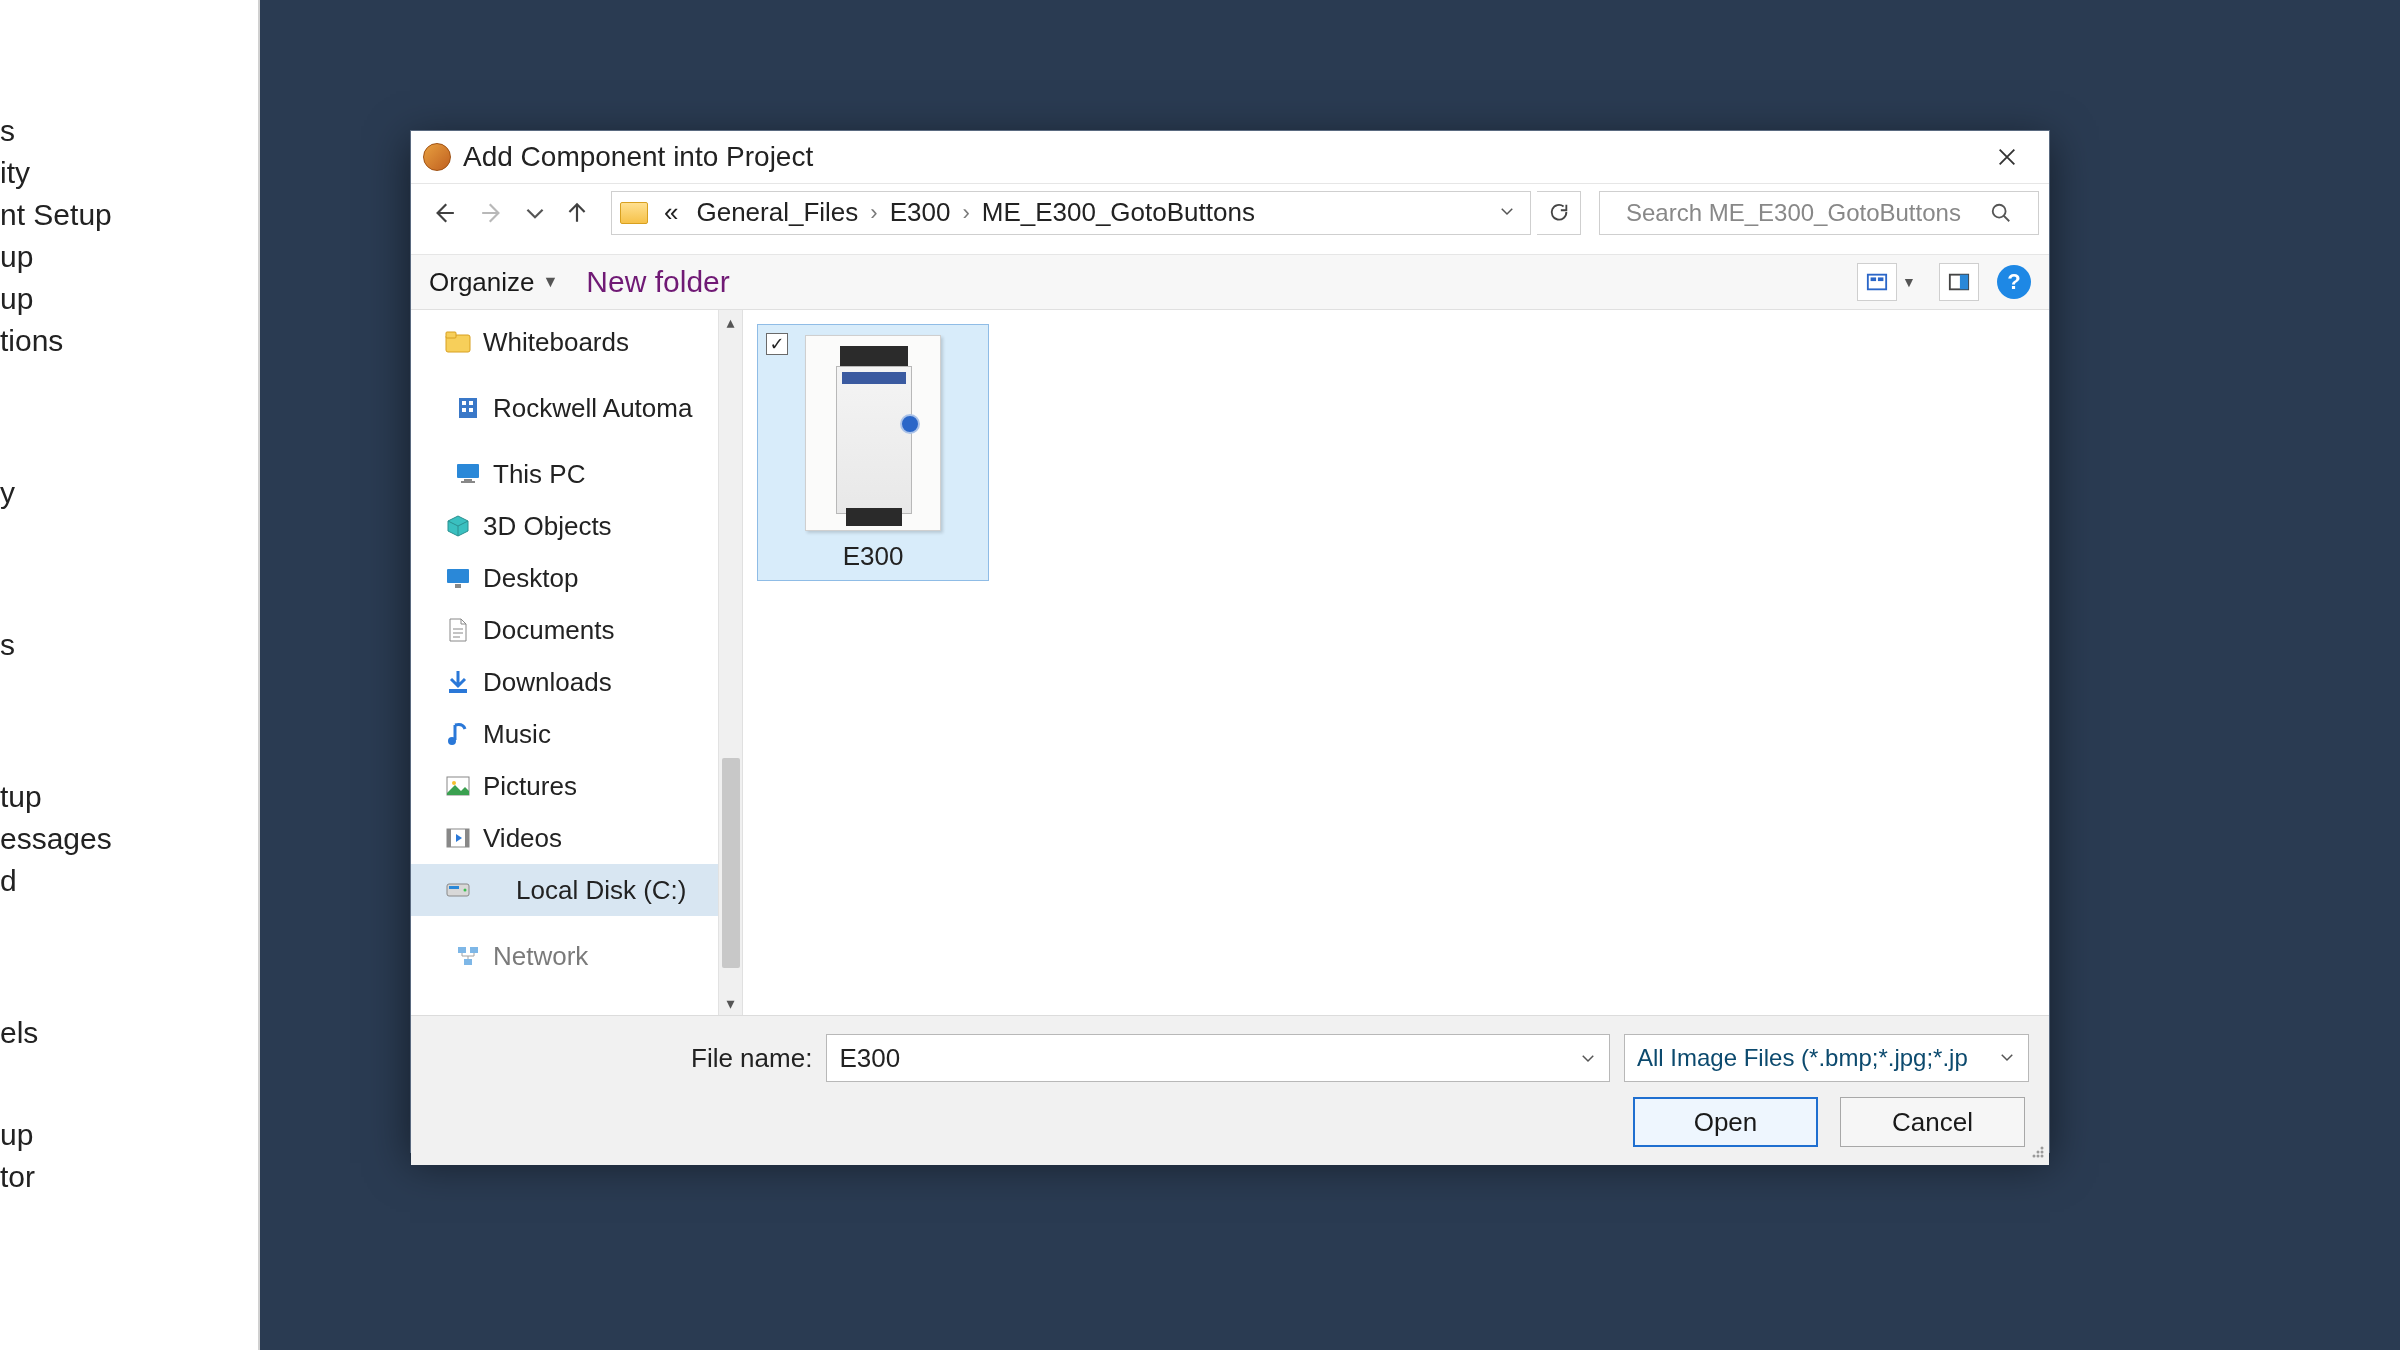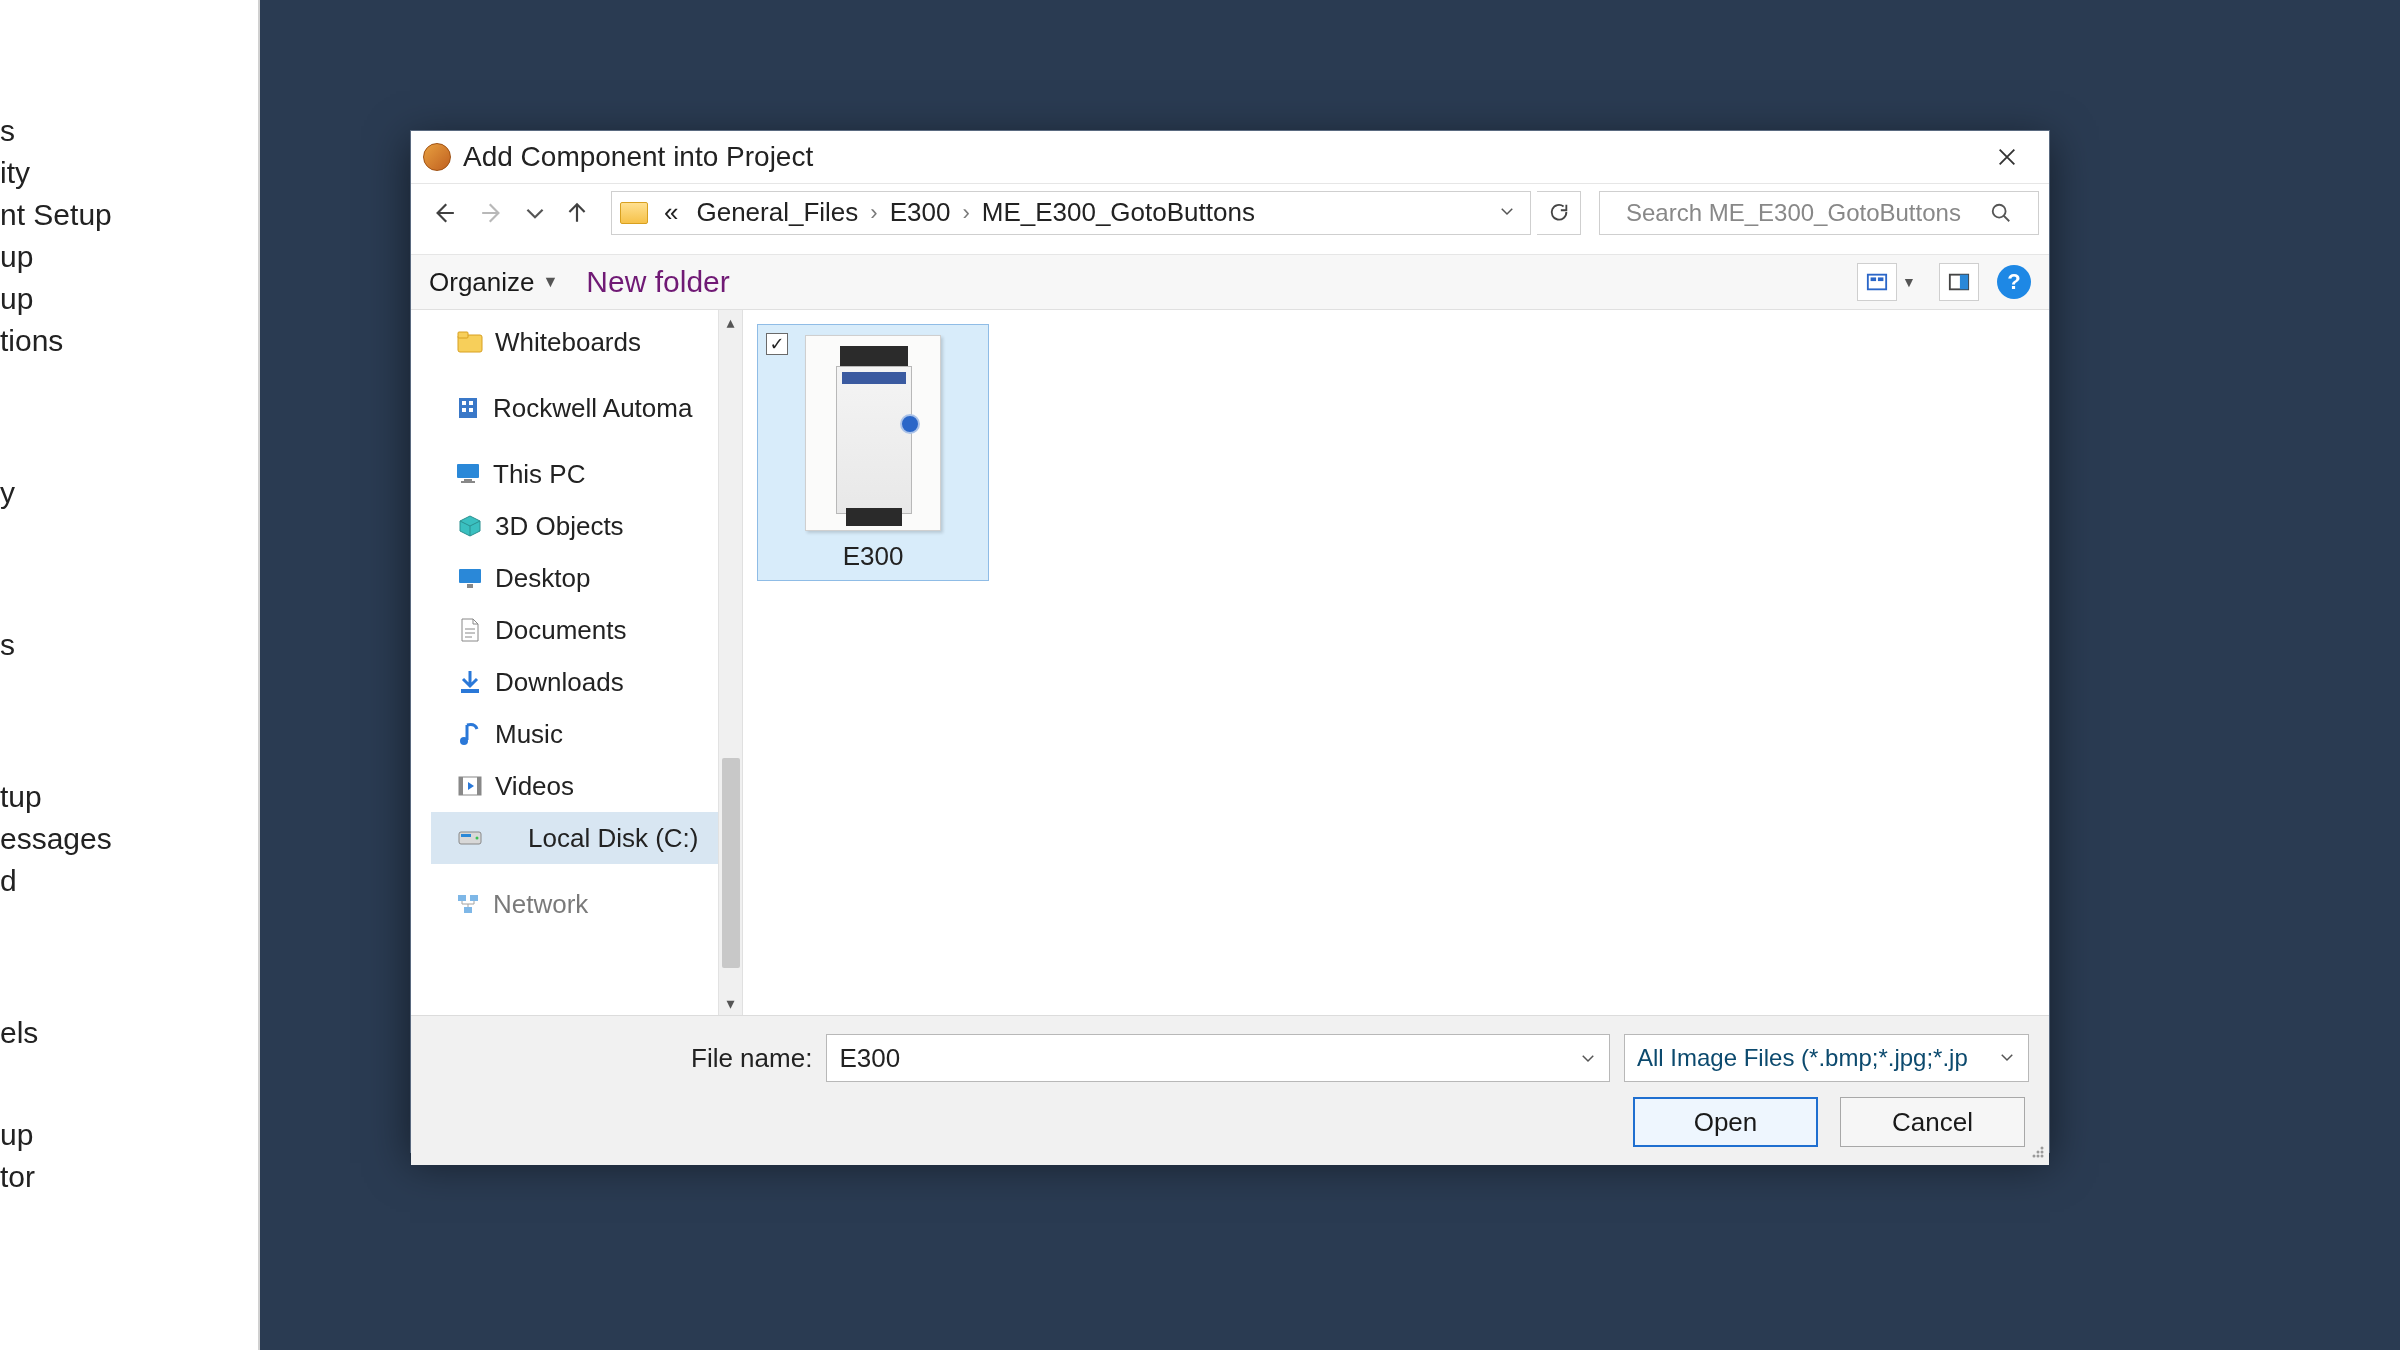--- a/index.html
+++ b/index.html
@@ -200,21 +200,21 @@
   .tree-item {
     display: flex; align-items: center;
     height: 52px;
     padding-left: 44px;
     gap: 12px;
     font-size: 26px;
     color: #222;
     cursor: pointer;
     white-space: nowrap;
   }
-  .tree-item.level-2 { padding-left: 26px; margin-left: 20px; }
+  .tree-item.level-2 { padding-left: 34px; }
   .tree-item.selected { background: #d8e6f2; gap: 45px; }
   .tree-item .ticon { width: 26px; height: 26px; display:flex; align-items:center; justify-content:center; }
   .tree-scroll {
     position: absolute; right: 0; top: 0; bottom: 0; width: 24px;
     background: #f0f0f0;
     display: flex; flex-direction: column; align-items: center; justify-content: space-between;
     border-left: 1px solid #e2e2e2;
   }
   .tree-scroll .arrow { width: 24px; height: 24px; display:flex; align-items:center; justify-content:center; color:#555; cursor:pointer;}
   .tree-scroll .thumb { width: 18px; height: 210px; background: #c8c8c8; border-radius: 2px; margin-top: 400px;}
@@ -542,20 +542,30 @@
                 <circle cx="5" cy="20" r="4" fill="#2a78d8"></circle>
                 <path d="M8 4 Q16 2 18 8" stroke="#2a78d8" stroke-width="3" fill="none"></path>
               </svg>
             </span>
           <span>Music</span>
         </div>
         <div class="tree-item level-2">
           <span class="ticon">
               <svg width="26" height="22" viewBox="0 0 26 22">
                 <rect x="2" y="2" width="22" height="18" fill="#fff" stroke="#888"></rect>
+                <circle cx="9" cy="8" r="2" fill="#f6c030"></circle>
+                <path d="M2 18 L10 10 L16 16 L20 12 L24 16 V20 H2 Z" fill="#3aa050"></path>
+              </svg>
+            </span>
+          <span>Pictures</span>
+        </div>
+        <div class="tree-item level-2">
+          <span class="ticon">
+              <svg width="26" height="22" viewBox="0 0 26 22">
+                <rect x="2" y="2" width="22" height="18" fill="#fff" stroke="#888"></rect>
                 <rect x="2" y="2" width="4" height="18" fill="#888"></rect>
                 <rect x="20" y="2" width="4" height="18" fill="#888"></rect>
                 <path d="M11 7 L17 11 L11 15 Z" fill="#2a78d8"></path>
               </svg>
             </span>
           <span>Videos</span>
         </div>
         <div class="tree-item level-2 selected">
           <span class="ticon">
               <svg width="26" height="20" viewBox="0 0 26 20">

